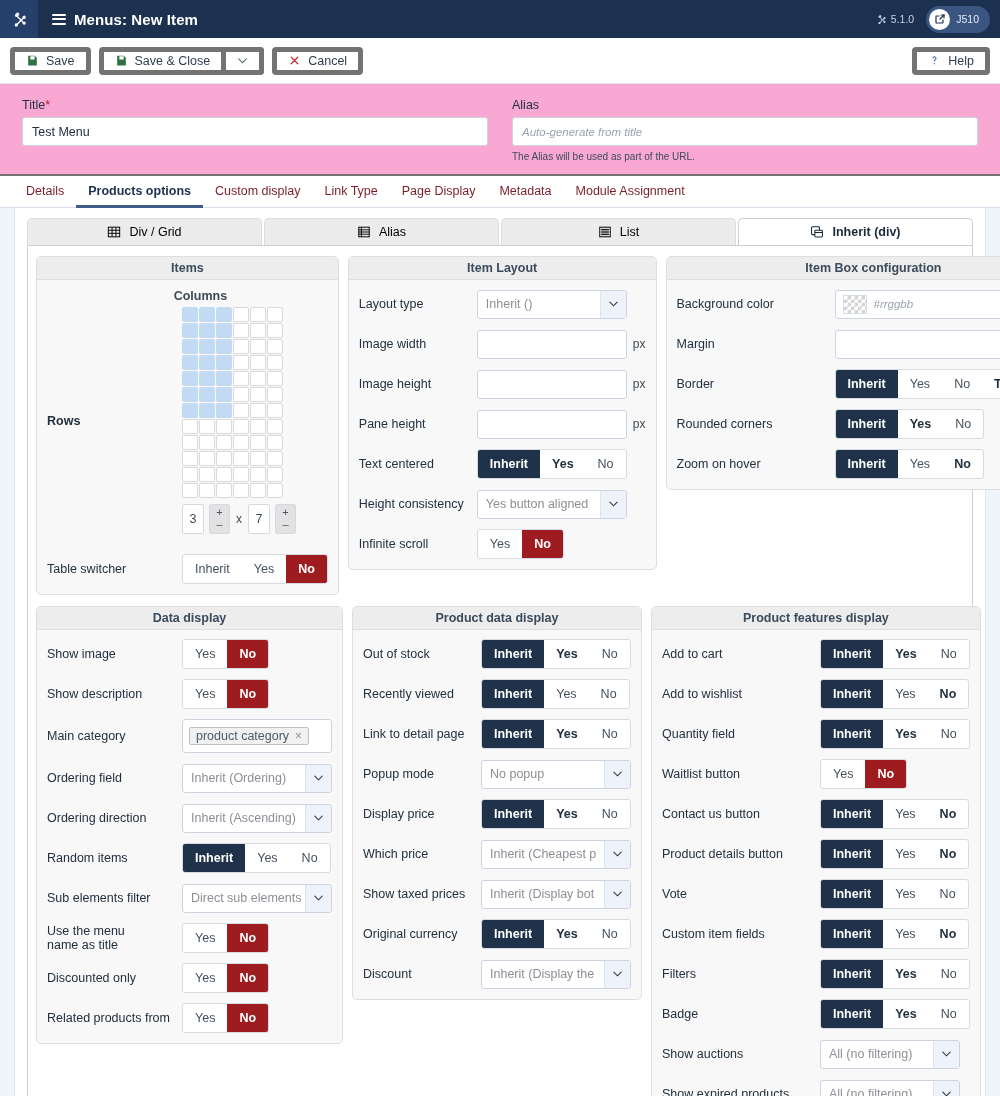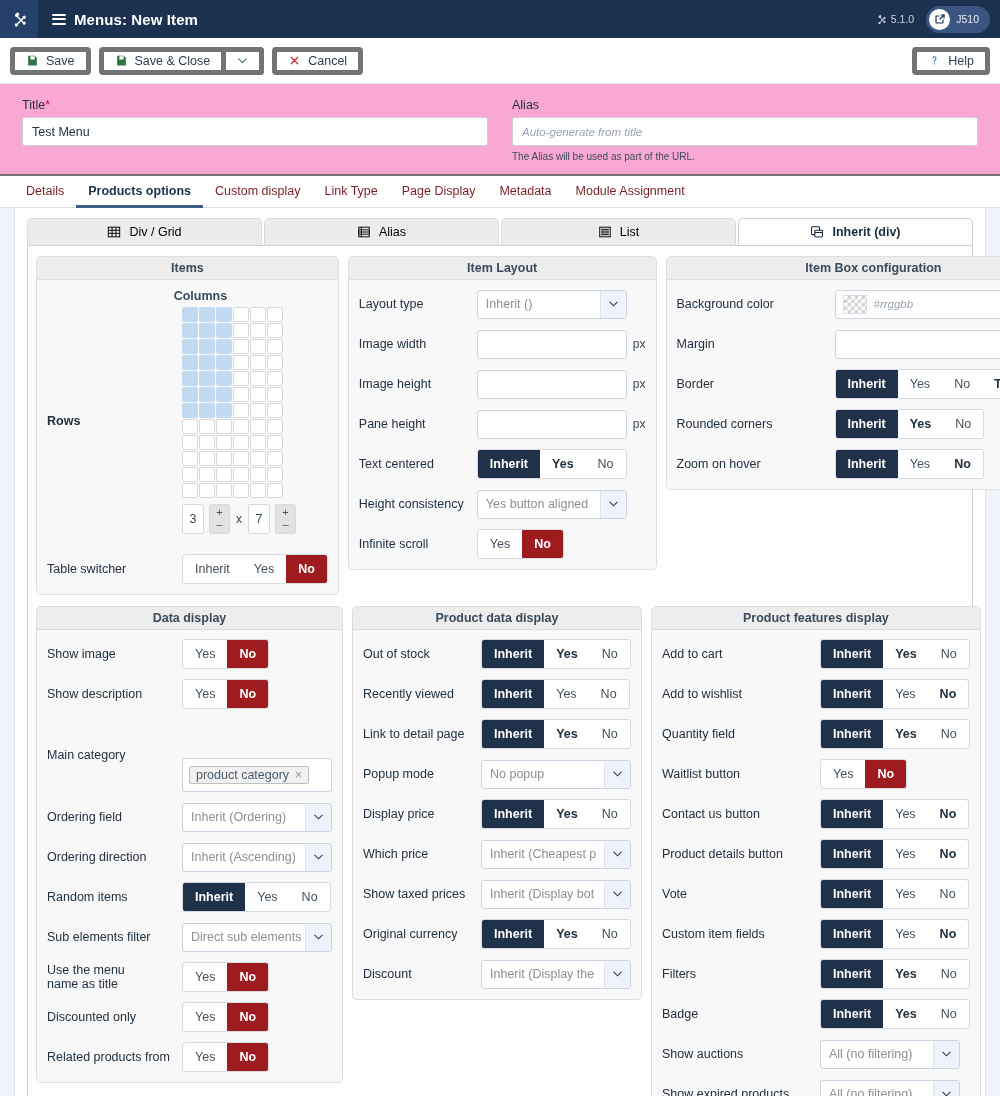--- a/index.html
+++ b/index.html
@@ -191,21 +191,21 @@
     background-image:
       linear-gradient(45deg,#d2d2d2 25%,transparent 25%,transparent 75%,#d2d2d2 75%),
       linear-gradient(45deg,#d2d2d2 25%,transparent 25%,transparent 75%,#d2d2d2 75%);
     background-size:7px 7px; background-position:0 0, 3.5px 3.5px;
   }
   .colorfield .ph { font-size:11.5px; color:#9aa3b0; font-style:italic; }
 
   
   .chipfield {
     border:1px solid #ccd3de; border-radius:3px; background:#fff;
-    min-height:34px; flex:1; display:flex; align-items:center; padding:4px 6px;margin-top:39px;
+    min-height:34px; flex:1; display:flex; align-items:center; padding:4px 6px;
   }
   .chip {
     border:1px solid #bfbfbf; background:#f1f1f1; border-radius:2px;
     padding:1px 6px; font-size:12.5px; color:#4c5a68;
     display:inline-flex; align-items:center; gap:6px;
   }
   .chip .x { color:#8a939d; cursor:pointer; font-size:12px; }
 
   
   .colhead {

